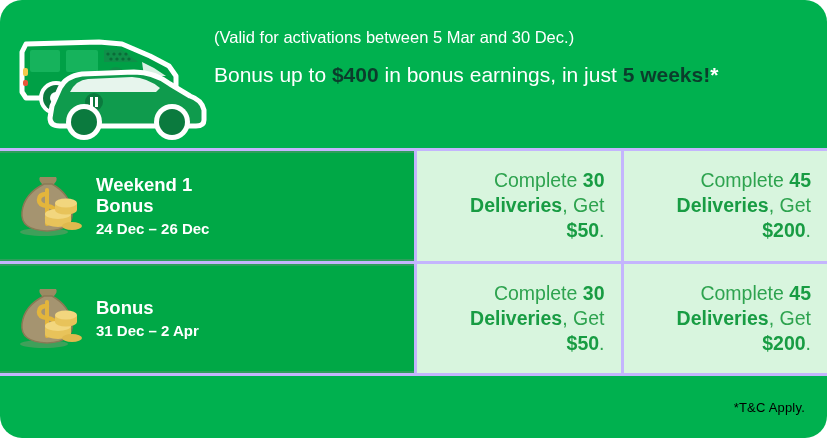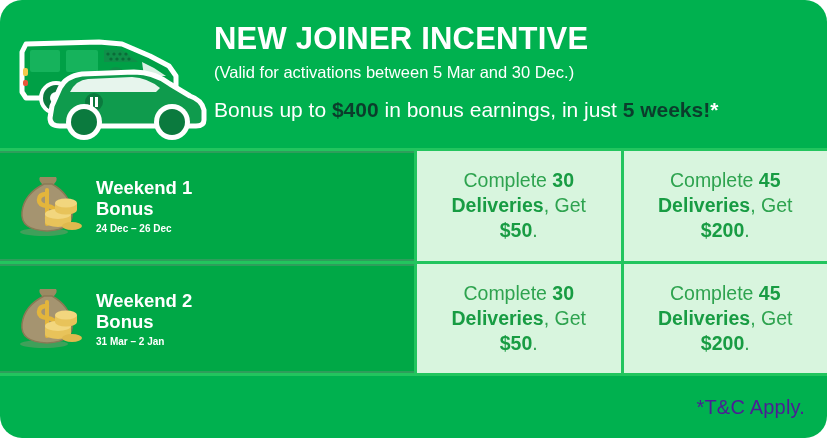--- a/index.html
+++ b/index.html
@@ -82,21 +82,21 @@
 
   
   .table {
     position: absolute;
     left: 0;
     top: 148px;
     width: 827px;
     height: 228px;
     display: flex;
     flex-direction: column;
-    background: #22c55e;
+    background: #c4b5fd;
     gap: 3px;
     padding: 3px 0;
     box-sizing: border-box;
   }
 
   .row {
     display: flex;
     flex: 1 1 0;
     gap: 3px;
     min-height: 0;
@@ -128,34 +128,34 @@
 
   .label-title {
     font-size: 18.5px;
     font-weight: bold;
     color: #ffffff;
     line-height: 1.14;
     white-space: nowrap;
   }
 
   .label-dates {
-    font-size: 10px;
+    font-size: 15px;
     font-weight: bold;
     color: #ffffff;
     margin-top: 4px;
     white-space: nowrap;
   }
 
   .cell-offer {
     flex: 1 1 0;
     background: #D8F5DE;
     display: flex;
     align-items: center;
     justify-content: center;
-    text-align: center;
+    text-align: right;
     padding: 6px 16px;
     box-sizing: border-box;
   }
 
   .offer-text {
     font-size: 19.5px;
     color: #2EA34F;
     line-height: 1.28;
     max-width: 270px;
   }
@@ -172,22 +172,22 @@
     width: 827px;
     height: 62px;
     display: flex;
     align-items: center;
     justify-content: flex-end;
     padding-right: 22px;
     box-sizing: border-box;
   }
 
   .tnc {
-    font-size: 20px;
-    color: #4c1d95;
+    font-size: 13px;
+    color: #000000;
     letter-spacing: 0.2px;
   }
 </style>
 </head>
 <body>
 
 <div class="banner">
 
   <div class="header">
 
@@ -239,21 +239,20 @@
 
           <circle cx="80" cy="108" r="18" fill="#ffffff"></circle>
           <circle cx="80" cy="108" r="13" fill="#0B7A3E"></circle>
           <circle cx="168" cy="108" r="18" fill="#ffffff"></circle>
           <circle cx="168" cy="108" r="13" fill="#0B7A3E"></circle>
         </g>
       </svg>
     </div>
 
     <div class="header-text">
-      <div class="title">NEW JOINER INCENTIVE</div>
       <div class="subtitle">(Valid for activations between 5 Mar and 30 Dec.)</div>
       <div class="tagline">
         <span>Bonus up to </span><span class="dark">$400</span><span> in bonus earnings, in just </span><span class="dark">5 weeks!</span><span class="star">*</span>
       </div>
     </div>
   </div>
 
   <div class="table">
 
     <div class="row">
@@ -306,23 +305,22 @@
             <ellipse cx="44" cy="52" rx="13" ry="5" fill="#E8C35A"></ellipse>
             <rect x="31" y="44" width="26" height="8" fill="#E8C35A"></rect>
             <ellipse cx="44" cy="44" rx="13" ry="5" fill="#F2D67E"></ellipse>
             <ellipse cx="52" cy="40" rx="11" ry="4.5" fill="#E8C35A"></ellipse>
             <rect x="41" y="33" width="22" height="7" fill="#E8C35A"></rect>
             <ellipse cx="52" cy="33" rx="11" ry="4.5" fill="#F2D67E"></ellipse>
             <ellipse cx="58" cy="56" rx="10" ry="4" fill="#E0B94E"></ellipse>
           </svg>
         </div>
         <div class="label-text">
-          <div class="label-title">Weekend 2</div>
           <div class="label-title">Bonus</div>
-          <div class="label-dates">31 Mar – 2 Jan</div>
+          <div class="label-dates">31 Dec – 2 Apr</div>
         </div>
       </div>
 
       <div class="cell-offer">
         <div class="offer-text">
           <span>Complete </span><span class="bold">30 Deliveries</span><span>, Get </span><span class="bold">$50</span><span>.</span>
         </div>
       </div>
 
       <div class="cell-offer">

